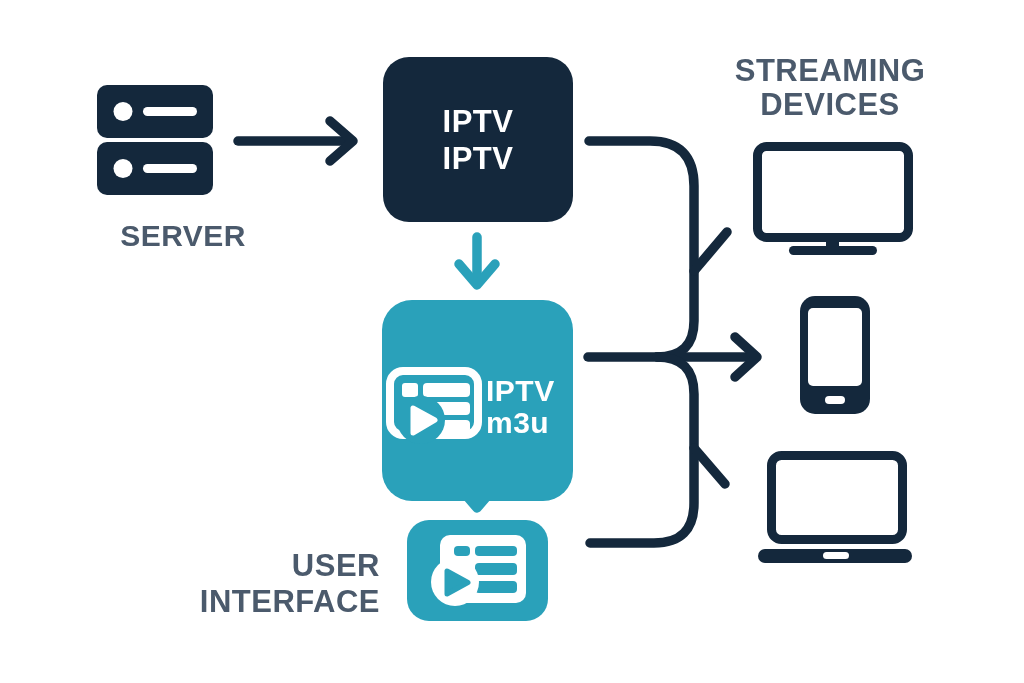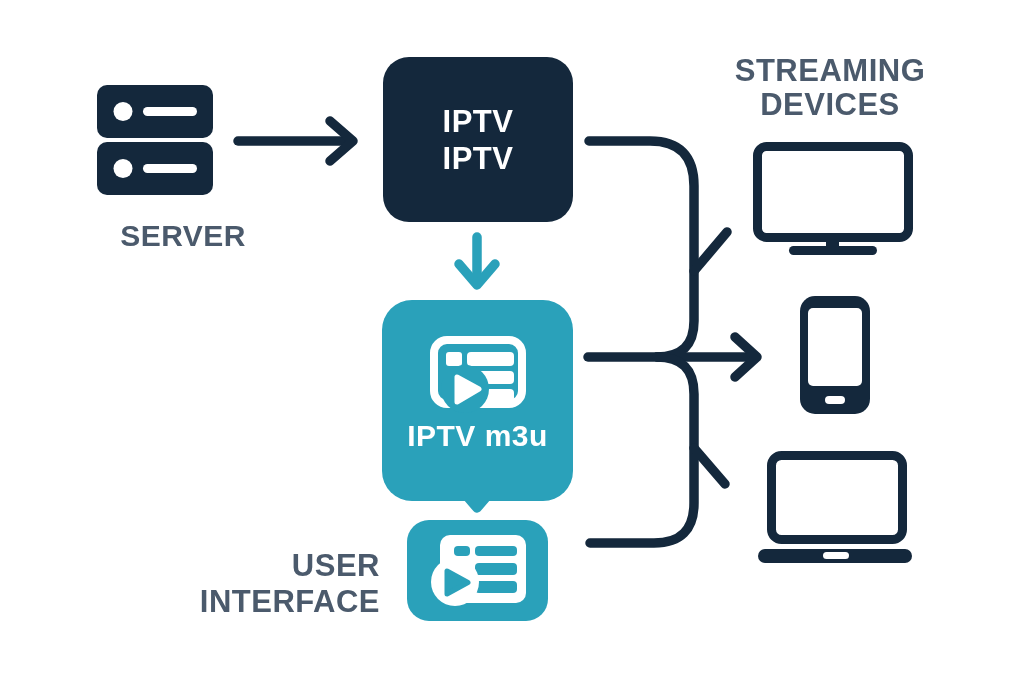--- a/index.html
+++ b/index.html
@@ -35,22 +35,22 @@
   .node-dark{
     left:383px;top:57px;width:190px;height:165px;
     background:var(--navy);border-radius:26px;
     display:flex;flex-direction:column;align-items:center;justify-content:center;
     color:var(--white);font-weight:bold;font-size:31px;line-height:37px;
     letter-spacing:.5px;text-align:center;
   }
   .node-m3u{
     left:382px;top:300px;width:191px;height:201px;
     background:var(--teal);border-radius:30px;
-    display:flex;flex-direction:column;align-items:center;
-    padding-top:32px;box-sizing:border-box;
+    display:flex;flex-direction:row;align-items:center;
+    padding-top:8px;box-sizing:border-box;
   }
   .node-m3u .node-label{
     color:var(--white);font-weight:bold;font-size:30px;line-height:32px;margin-top:4px;
     letter-spacing:.5px;
   }
   .node-ui{
     left:407px;top:520px;width:141px;height:101px;
     background:var(--teal);border-radius:22px;
     display:flex;align-items:center;justify-content:center;
   }

